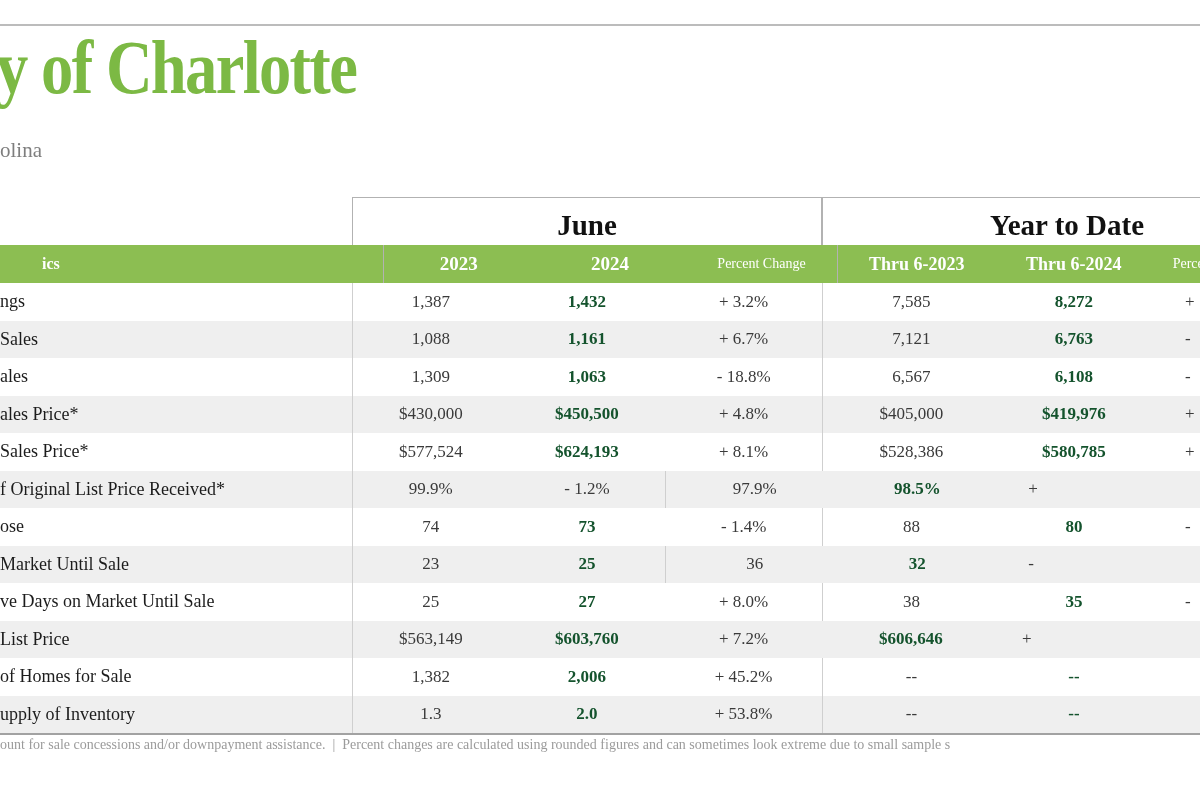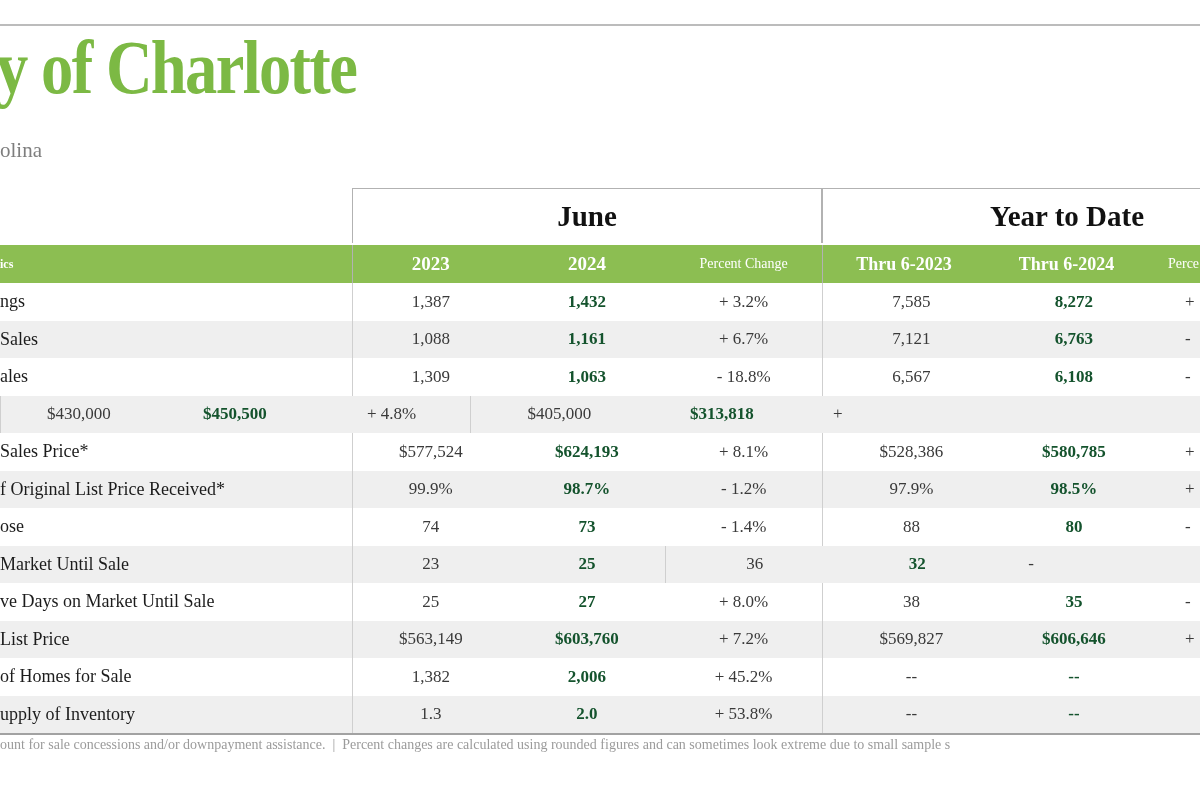--- a/index.html
+++ b/index.html
@@ -11,35 +11,35 @@
   .top-rule { position:absolute; left:0; top:24px; width:1200px; height:2px; background:#bcbcbc; }
   .title {
     position:absolute; left:-4px; top:26px; font-size:76px; font-weight:bold;
     letter-spacing:-2px; transform:scaleX(0.85); transform-origin:left top;
     white-space:nowrap; line-height:1.1;
   }
   .subtitle { position:absolute; left:0; top:138px; font-size:21px; color:#7e7e7e; }
 
   
   .group-box {
-    position:absolute; top:188px; height:55px; background:#fff;
+    position:absolute; top:197px; height:55px; background:#fff;
     border:1px solid #b2b2b2; border-bottom:none;
     display:flex; align-items:center; justify-content:center;
     font-size:29px; font-weight:bold; color:#111;
   }
   .june-box { left:352px; width:470px; }
   .ytd-box  { left:822px; width:490px; }
 
   
   .green-band {
     position:absolute; left:0; top:245px; width:1312px; height:38px;
     display:flex; align-items:stretch; color:#fff;
   }
   .green-band .cell { display:flex; align-items:center; justify-content:center; }
-  .gb-label { width:352px; justify-content:flex-start !important; font-weight:bold; font-size:12px; }
+  .gb-label { width:352px; justify-content:flex-start !important; font-weight:bold; font-size:16px;margin-left:42px; }
   .gb-year  { width:156.67px; font-weight:bold; font-size:19px; }
   .gb-pct   { width:156.66px; font-size:14px; }
   .gb-thru  { width:163px; font-weight:bold; font-size:18px; }
   .gb-perc  { width:164px; justify-content:flex-start !important; padding-left:20px; font-size:14px; }
   .bl-dark { border-left:1px solid #b2b2b2; }
 
   
   .rows { position:absolute; left:0; top:283px; width:1312px; }
   .row { display:flex; height:37.5px; align-items:stretch; background:#fff; }
   .row.alt { background:#efefef; }
@@ -106,40 +106,40 @@
       <div class="row">
         <div class="cell label">ales</div>
         <div class="cell c1 bl-light">1,309</div>
         <div class="cell c2 bold">1,063</div>
         <div class="cell c3">- 18.8%</div>
         <div class="cell c4 bl-light">6,567</div>
         <div class="cell c5 bold">6,108</div>
         <div class="cell c6">-</div>
       </div>
       <div class="row alt">
+        <div class="cell label">ales Price*</div>
         <div class="cell c1 bl-light">$430,000</div>
         <div class="cell c2 bold">$450,500</div>
         <div class="cell c3">+ 4.8%</div>
         <div class="cell c4 bl-light">$405,000</div>
-        <div class="cell c5 bold">$313,818</div>
+        <div class="cell c5 bold">$419,976</div>
         <div class="cell c6">+</div>
       </div>
       <div class="row">
         <div class="cell label">Sales Price*</div>
         <div class="cell c1 bl-light">$577,524</div>
         <div class="cell c2 bold">$624,193</div>
         <div class="cell c3">+ 8.1%</div>
         <div class="cell c4 bl-light">$528,386</div>
         <div class="cell c5 bold">$580,785</div>
         <div class="cell c6">+</div>
       </div>
       <div class="row alt">
         <div class="cell label">f Original List Price Received*</div>
         <div class="cell c1 bl-light">99.9%</div>
-        <div class="cell c2 bold">98.7%</div>
         <div class="cell c3">- 1.2%</div>
         <div class="cell c4 bl-light">97.9%</div>
         <div class="cell c5 bold">98.5%</div>
         <div class="cell c6">+</div>
       </div>
       <div class="row">
         <div class="cell label">ose</div>
         <div class="cell c1 bl-light">74</div>
         <div class="cell c2 bold">73</div>
         <div class="cell c3">- 1.4%</div>
@@ -162,21 +162,20 @@
         <div class="cell c3">+ 8.0%</div>
         <div class="cell c4 bl-light">38</div>
         <div class="cell c5 bold">35</div>
         <div class="cell c6">-</div>
       </div>
       <div class="row alt">
         <div class="cell label">List Price</div>
         <div class="cell c1 bl-light">$563,149</div>
         <div class="cell c2 bold">$603,760</div>
         <div class="cell c3">+ 7.2%</div>
-        <div class="cell c4 bl-light">$569,827</div>
         <div class="cell c5 bold">$606,646</div>
         <div class="cell c6">+</div>
       </div>
       <div class="row">
         <div class="cell label">of Homes for Sale</div>
         <div class="cell c1 bl-light">1,382</div>
         <div class="cell c2 bold">2,006</div>
         <div class="cell c3">+ 45.2%</div>
         <div class="cell c4 bl-light">--</div>
         <div class="cell c5 bold">--</div>

